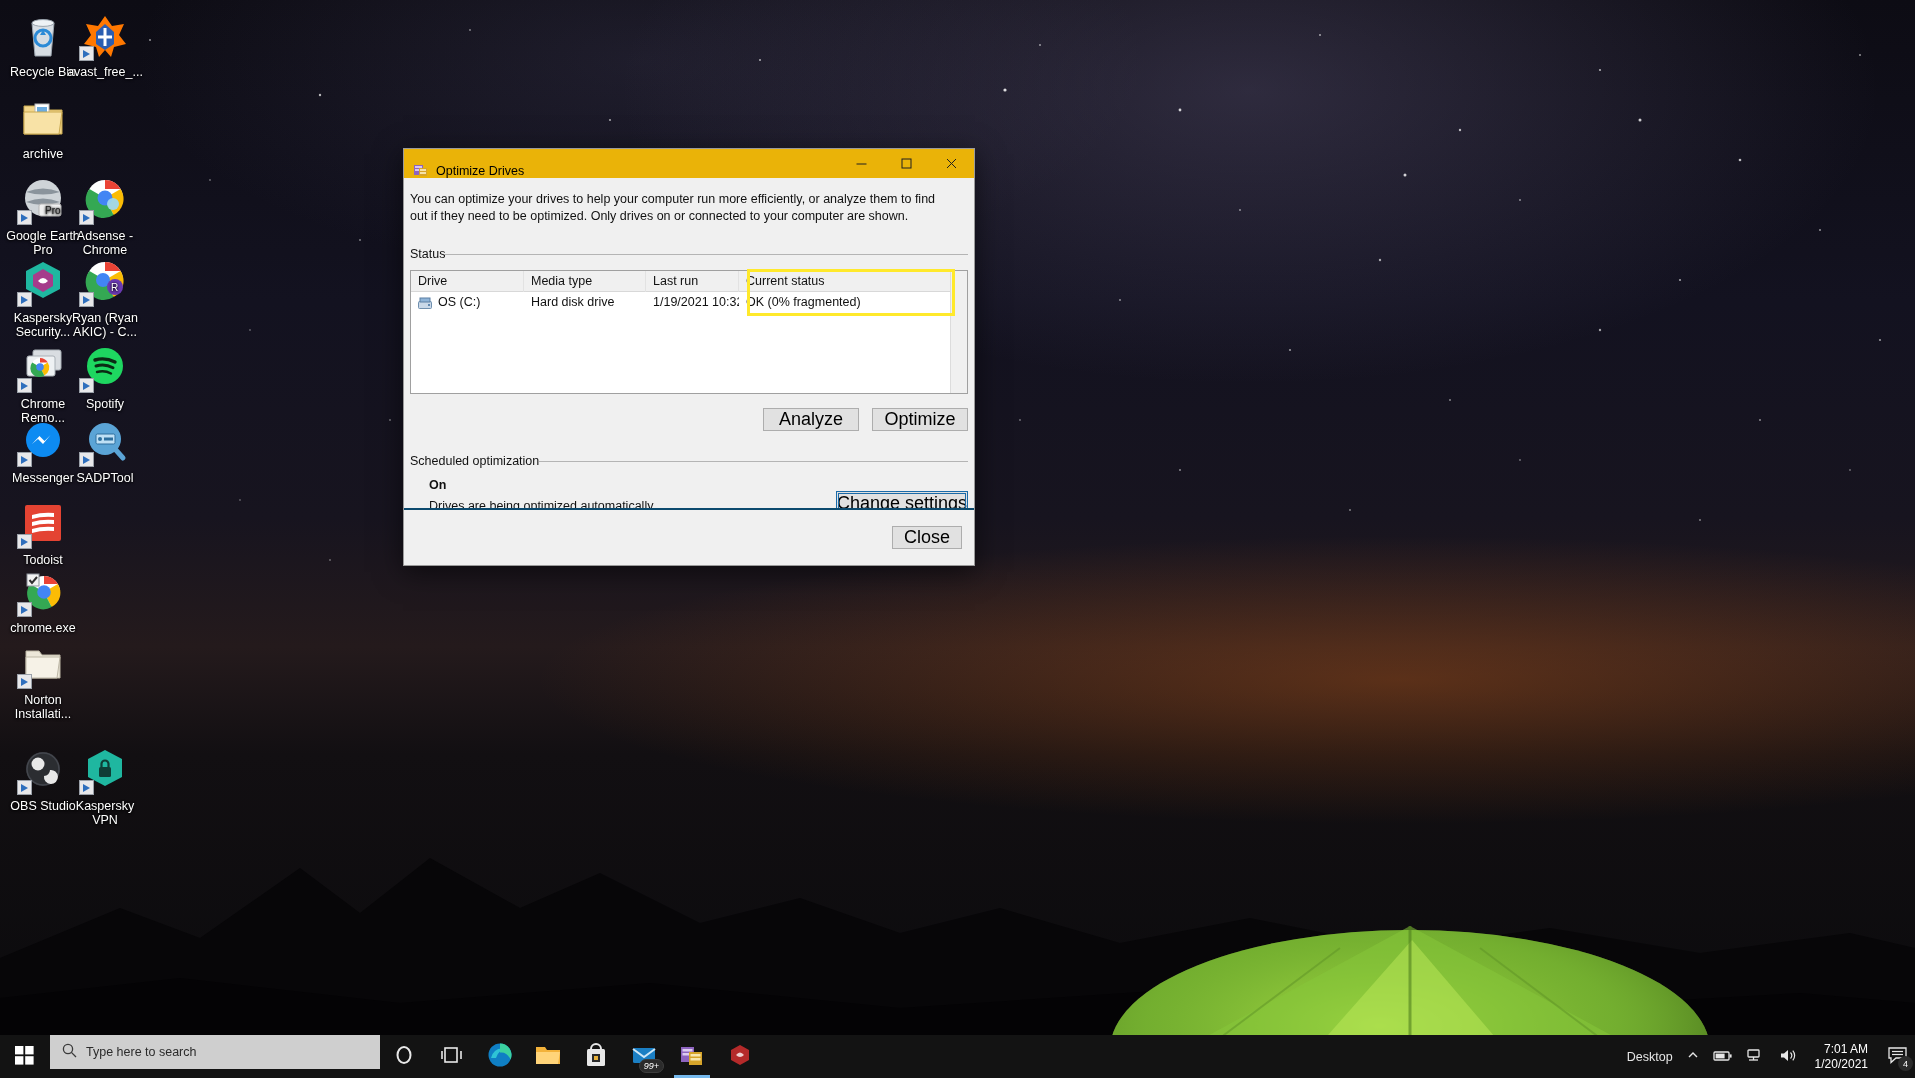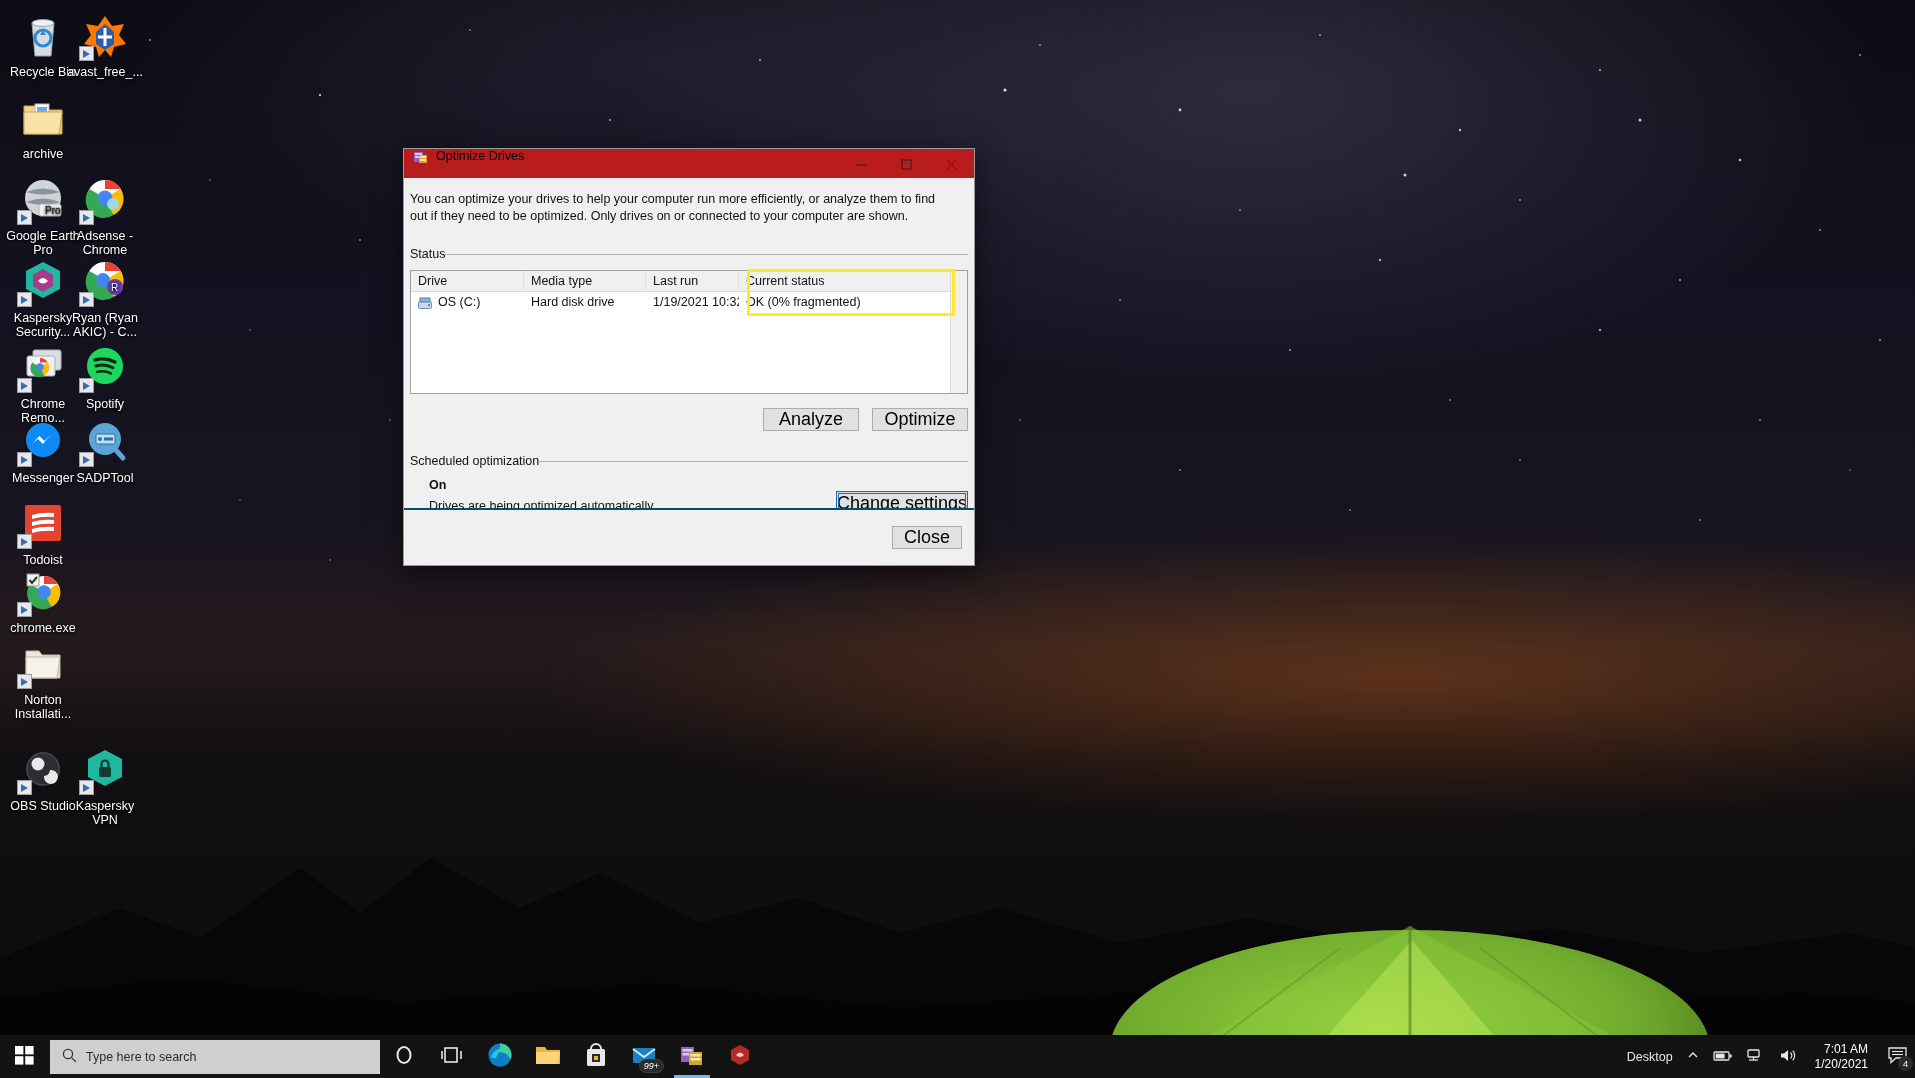--- a/index.html
+++ b/index.html
@@ -63,22 +63,22 @@
     left: 403px; top: 148px;
     width: 572px; height: 418px;
     background: #f0f0f0;
     border: 1px solid #9a9a9a;
     box-shadow: 0 6px 26px rgba(0,0,0,0.55);
     font-size: 12.5px;
     color: #0a0a0a;
   }
   #titlebar {
     height: 30px;
-    background: #b91c1c;
-    display: flex; align-items: flex-start;
+    background: #eab308;
+    display: flex; align-items: flex-end;
     border-bottom: 1px solid #f0f0f0;
   }
   #titlebar .t-icon {
     width: 16px; height: 16px; margin-left: 9px; margin-right: 7px;
     position: relative; flex: 0 0 auto;
   }
   #titlebar .t-text { font-size: 12.5px; color: #000; flex: 1 1 auto; }
   .win-btn {
     width: 45px; height: 30px;
     display: flex; align-items: center; justify-content: center;
@@ -183,21 +183,21 @@
     display: flex; align-items: center; justify-content: flex-end;
     padding-right: 12px;
   }
   #close-btn { min-width: 70px; height: 23px; }
 
   
   #taskbar {
     position: absolute; left: 0; bottom: 0;
     width: 1915px; height: 43px;
     background: #131313;
-    display: flex; align-items: center;
+    display: flex; 
     color: #fff; font-size: 12.5px;
   }
   #start-btn {
     width: 48px; height: 43px;
     display: flex; align-items: center; justify-content: center;
     cursor: pointer;
   }
   #search-box {
     width: 330px; height: 34px; margin-left: 2px;
     background: #cfcfcf; color: #2b2b2b;

